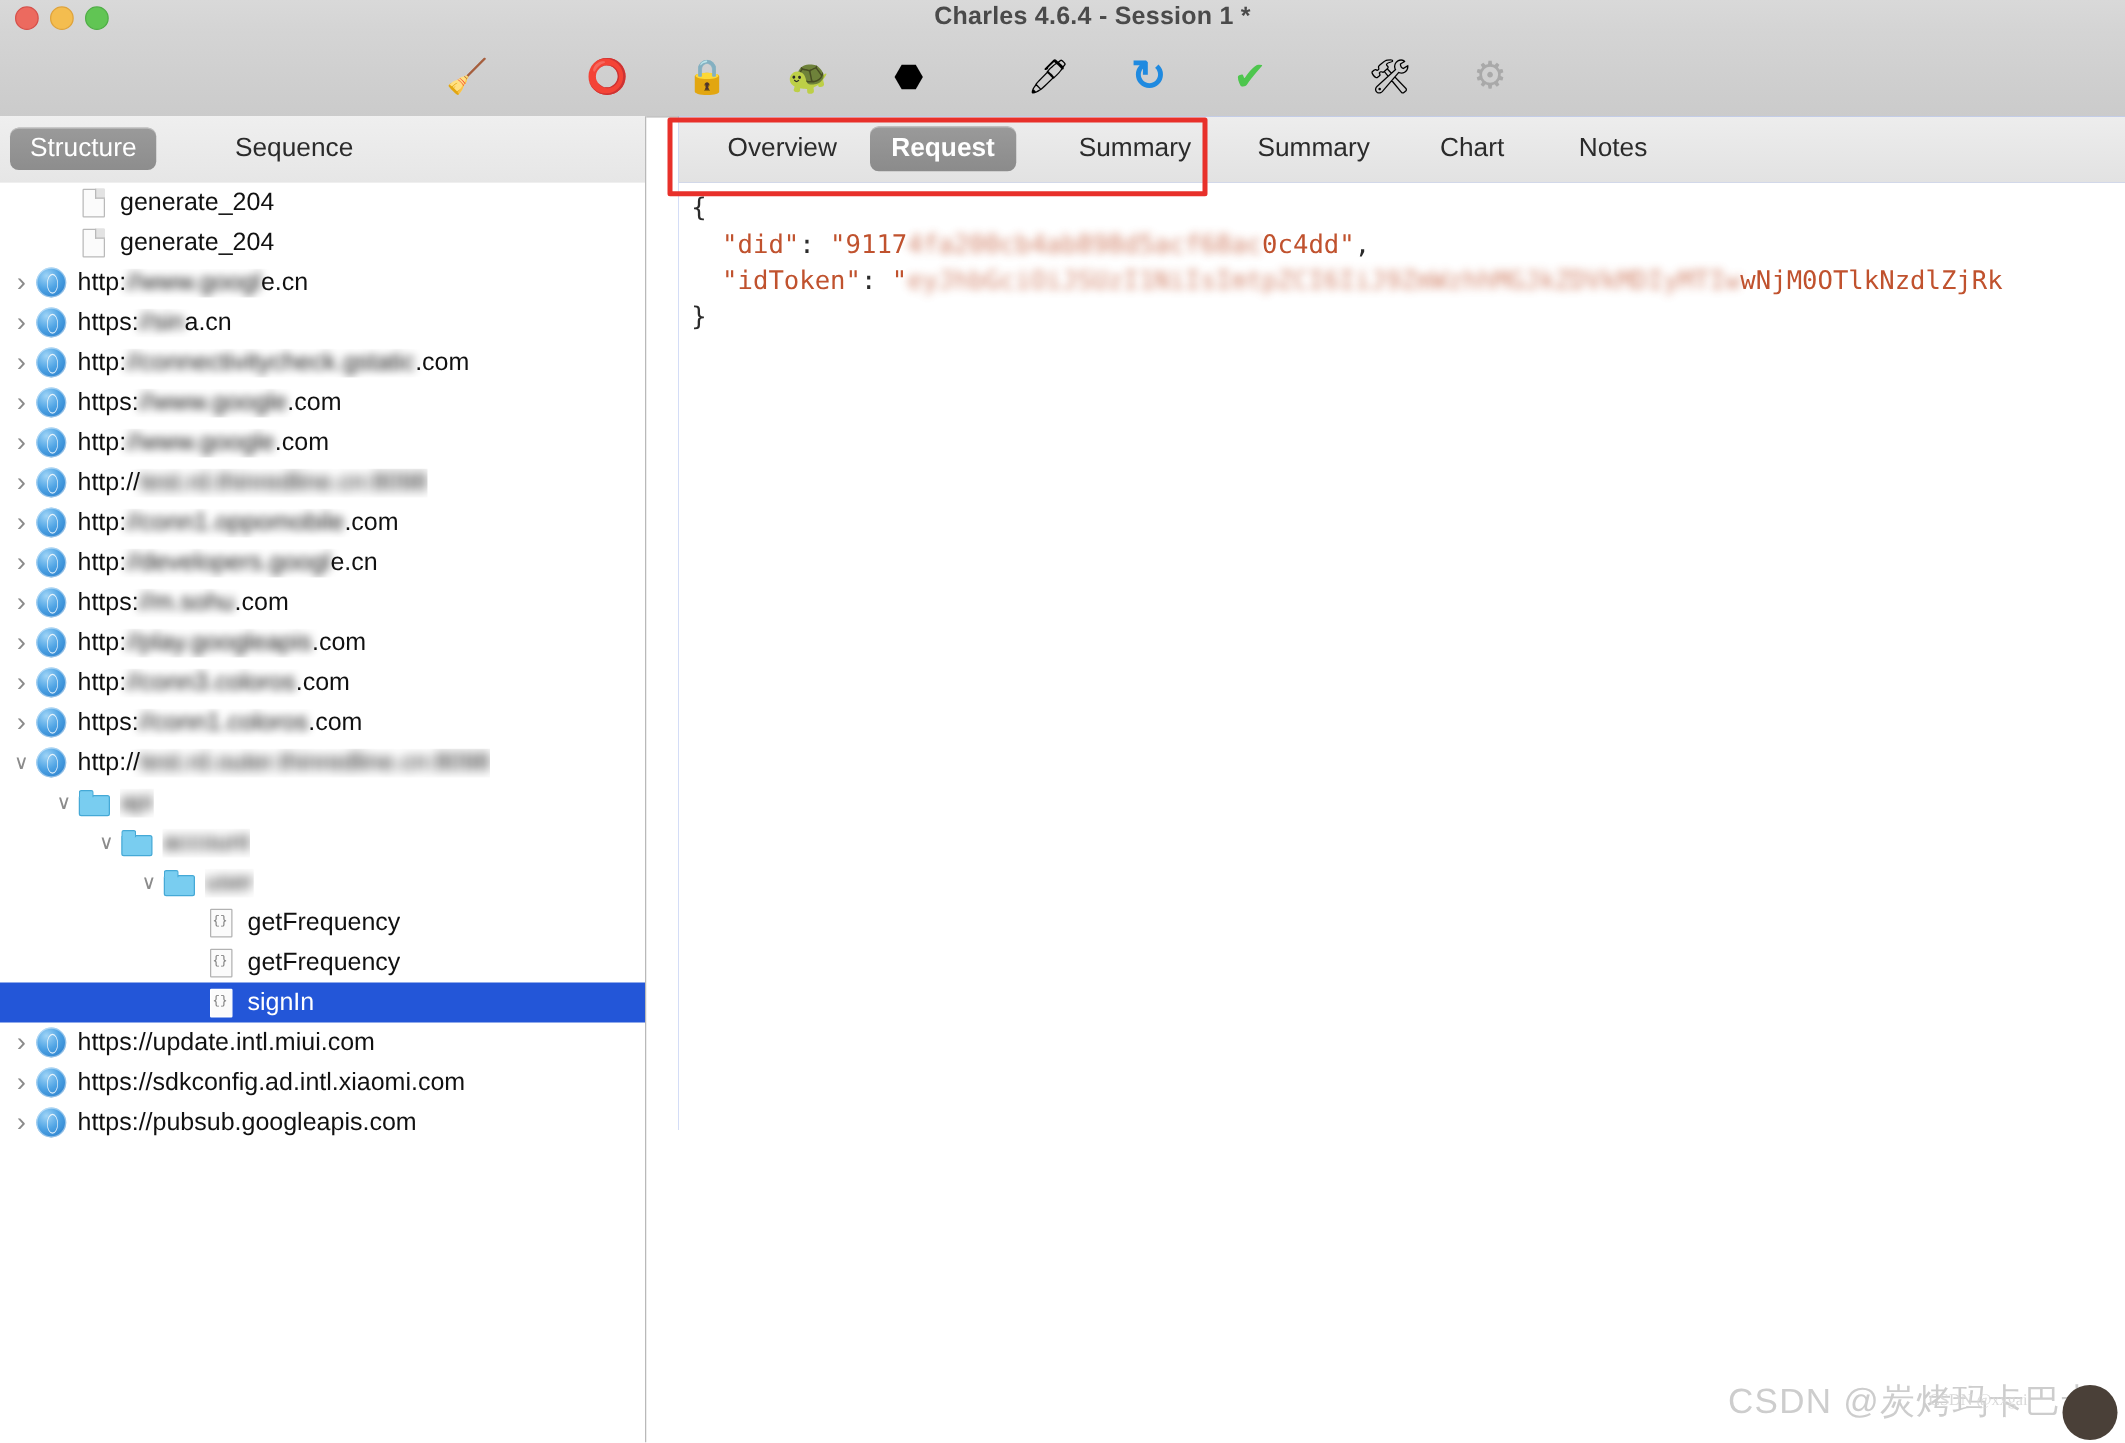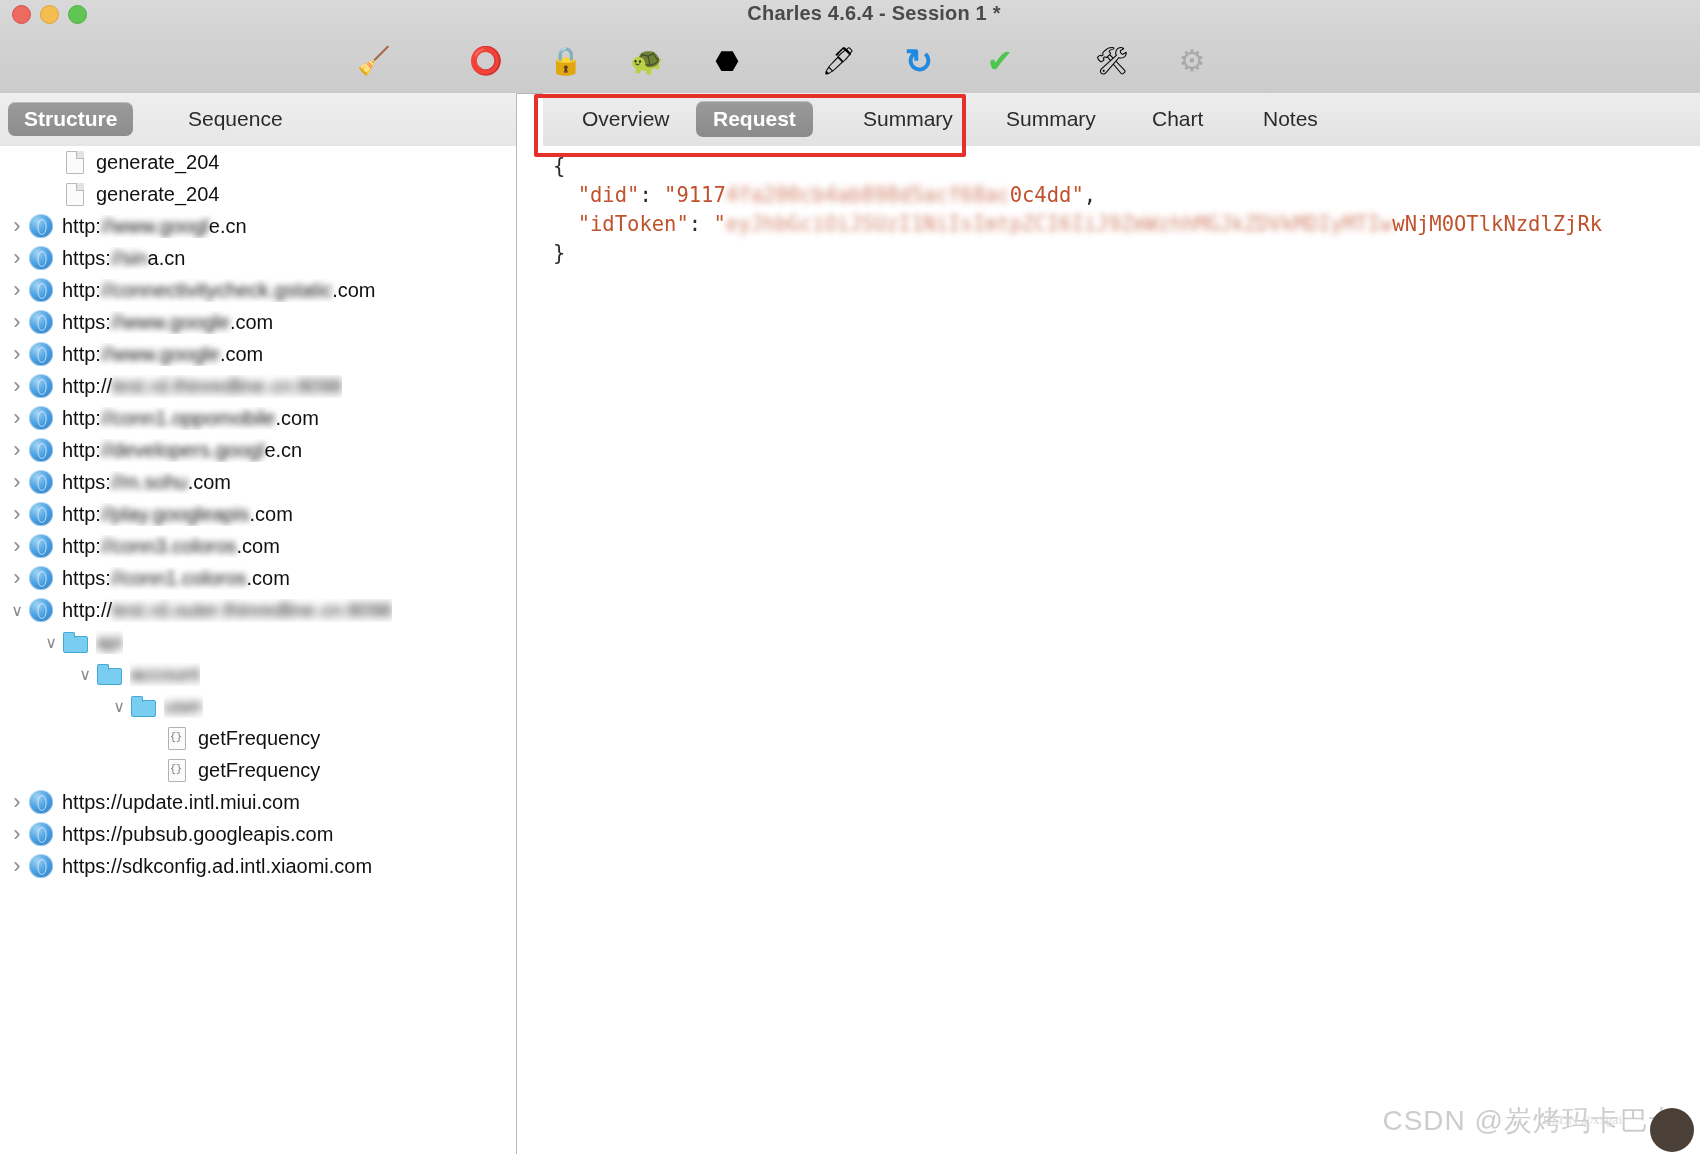--- a/index.html
+++ b/index.html
@@ -58,21 +58,21 @@
     background: linear-gradient(#efefef, #e6e6e6);
     border-bottom: 1px solid #cacaca;
   }
   .seg {
     position: absolute; top: 9px; height: 34px;
     display: flex; align-items: center; justify-content: center;
     font-size: 21px; color: #2b2b2b; border-radius: 7px; padding: 0 16px;
   }
   .seg.active {
     background: linear-gradient(#9a9a9a, #8d8d8d);
-    color: #ffffff; font-weight: bold;
+    color: #ffffff; font-weight: normal;
     box-shadow: inset 0 1px 0 rgba(255,255,255,.35);
   }
   .tree {
     position: absolute; left: 0; top: 53px; width: 516px; height: 1008px;
     background: #ffffff;
   }
   .row {
     position: relative; height: 32px;
     display: flex; align-items: center;
     font-size: 20px; color: #111111; white-space: nowrap;
@@ -331,34 +331,39 @@
         <div class="row" style="padding-left: 142px;">
           <span class="disc none"></span>
           <span class="ico json"></span>
           <span class="lbl">getFrequency</span>
         </div>
         <div class="row" style="padding-left: 142px;">
           <span class="disc none"></span>
           <span class="ico json"></span>
           <span class="lbl">getFrequency</span>
         </div>
+        <div class="row selected" style="padding-left: 142px;">
+          <span class="disc none"></span>
+          <span class="ico json"></span>
+          <span class="lbl">signIn</span>
+        </div>
         <div class="row" style="padding-left: 6px;">
           <span class="disc closed"></span>
           <span class="ico globe"></span>
           <span class="lbl">https://update.intl.miui.com</span>
         </div>
         <div class="row" style="padding-left: 6px;">
           <span class="disc closed"></span>
           <span class="ico globe"></span>
+          <span class="lbl">https://sdkconfig.ad.intl.xiaomi.com</span>
+        </div>
+        <div class="row" style="padding-left: 6px;">
+          <span class="disc closed"></span>
+          <span class="ico globe"></span>
           <span class="lbl">https://pubsub.googleapis.com</span>
-        </div>
-        <div class="row" style="padding-left: 6px;">
-          <span class="disc closed"></span>
-          <span class="ico globe"></span>
-          <span class="lbl">https://sdkconfig.ad.intl.xiaomi.com</span>
         </div>
       </div>
   </div>
 
   <div class="rightpane">
     <div class="tabbar">
       <div class="tab" style="left:22px">Overview</div>
       <div class="tab active" style="left:153px">Request</div>
       <div class="tab" style="left:303px">Summary</div>
       <div class="tab" style="left:446px">Summary</div>

